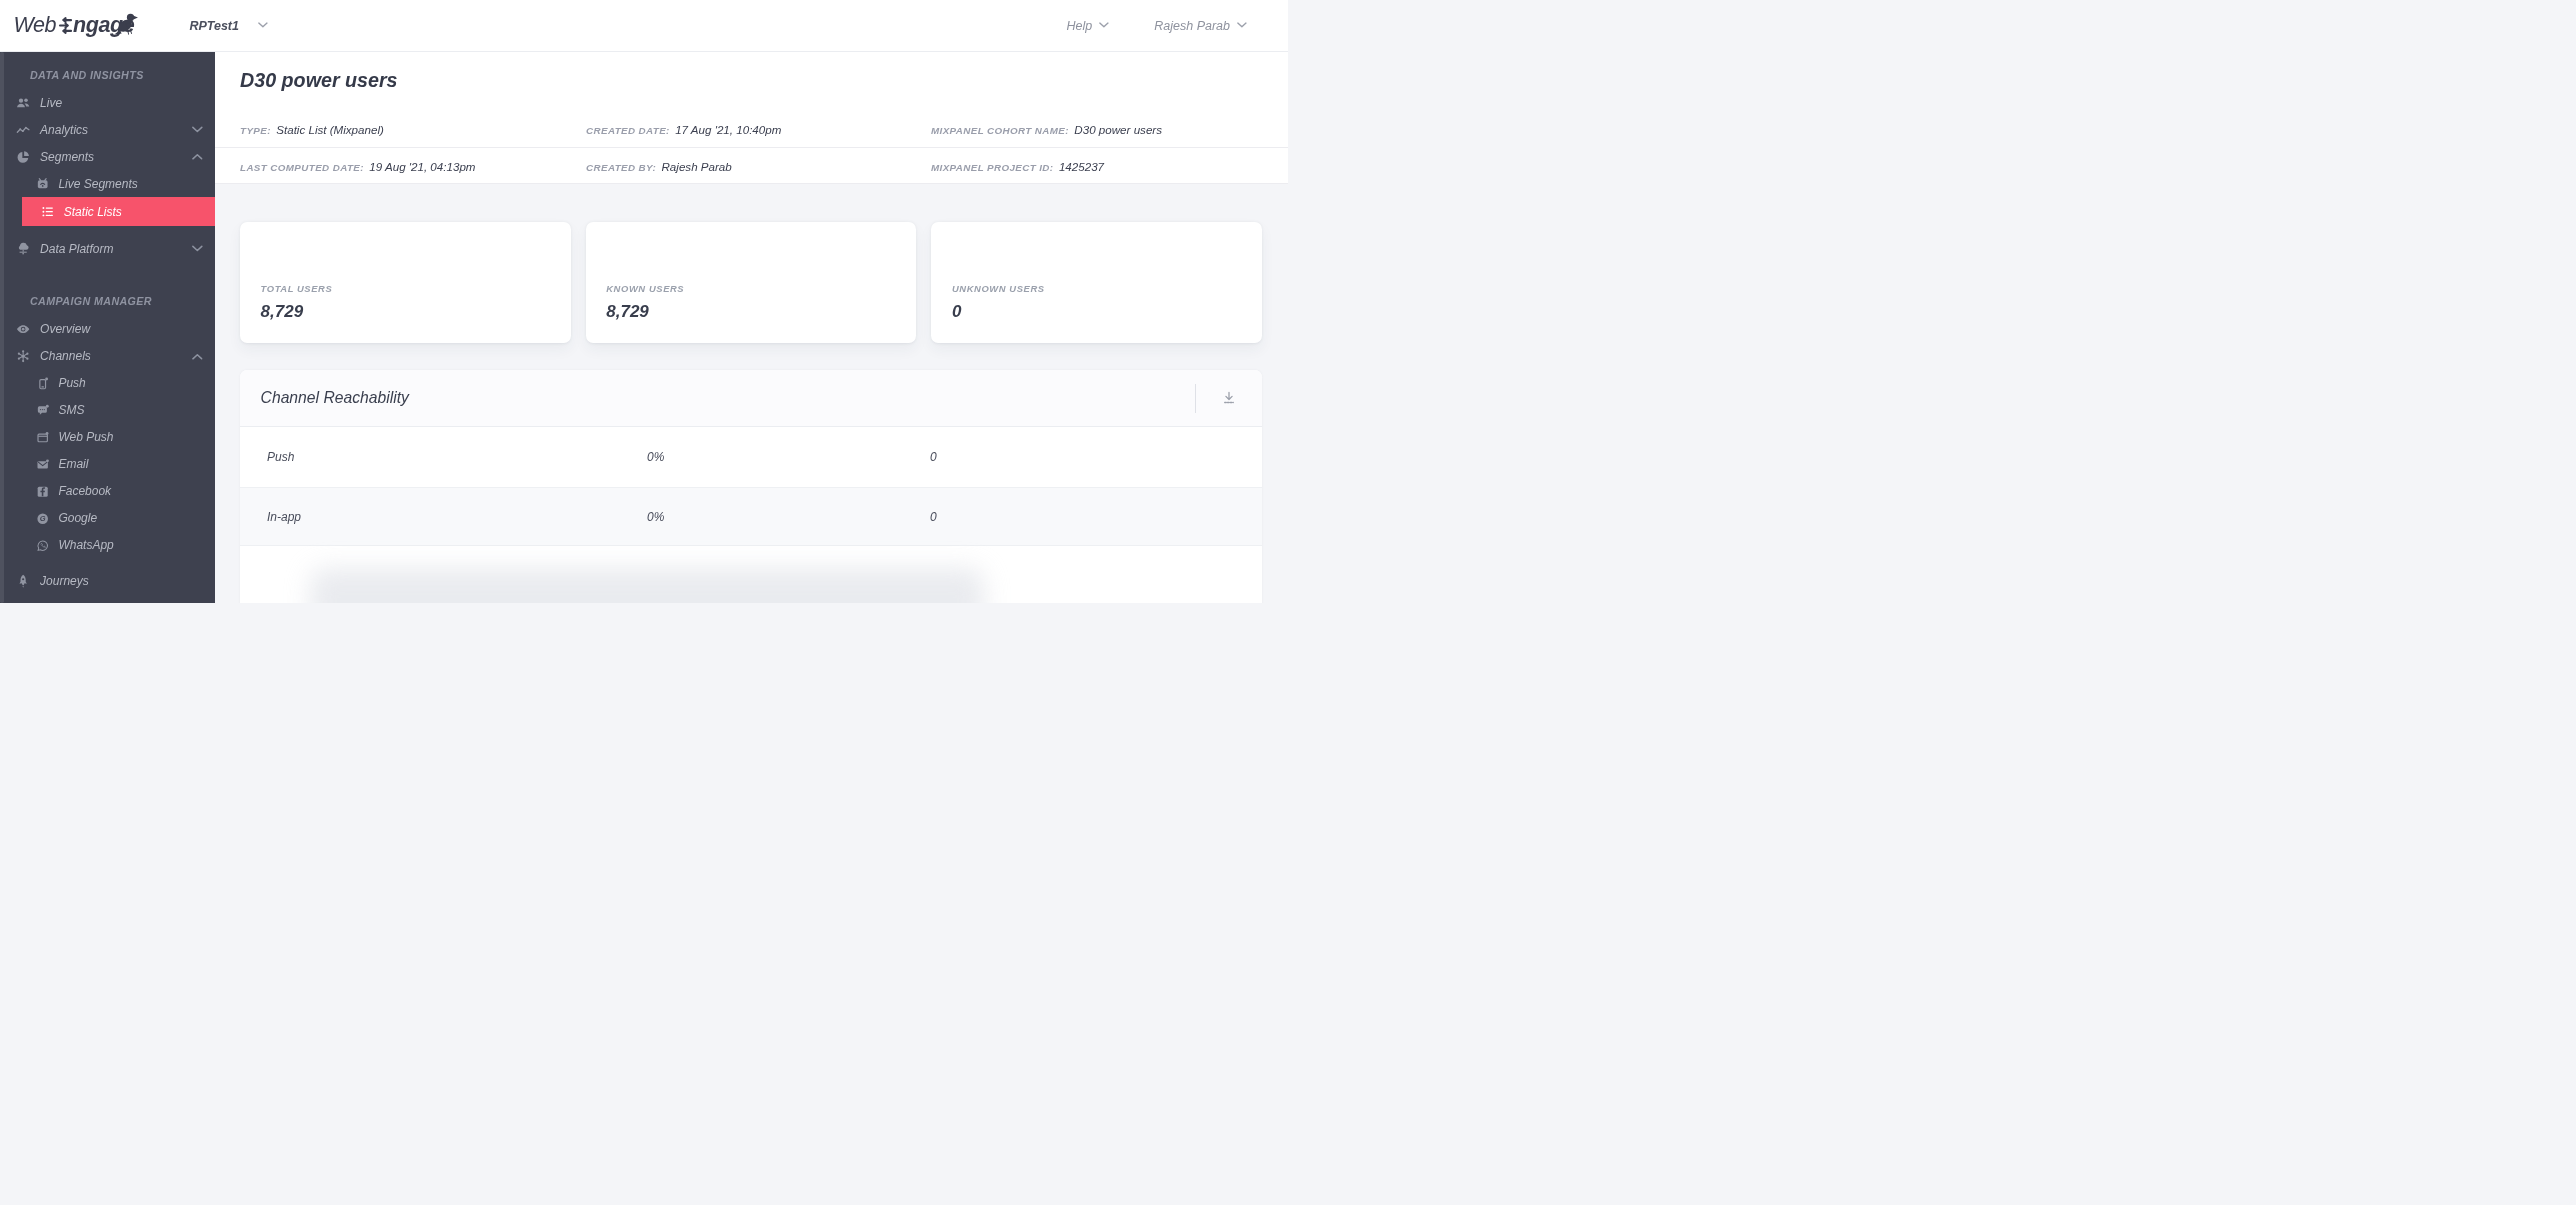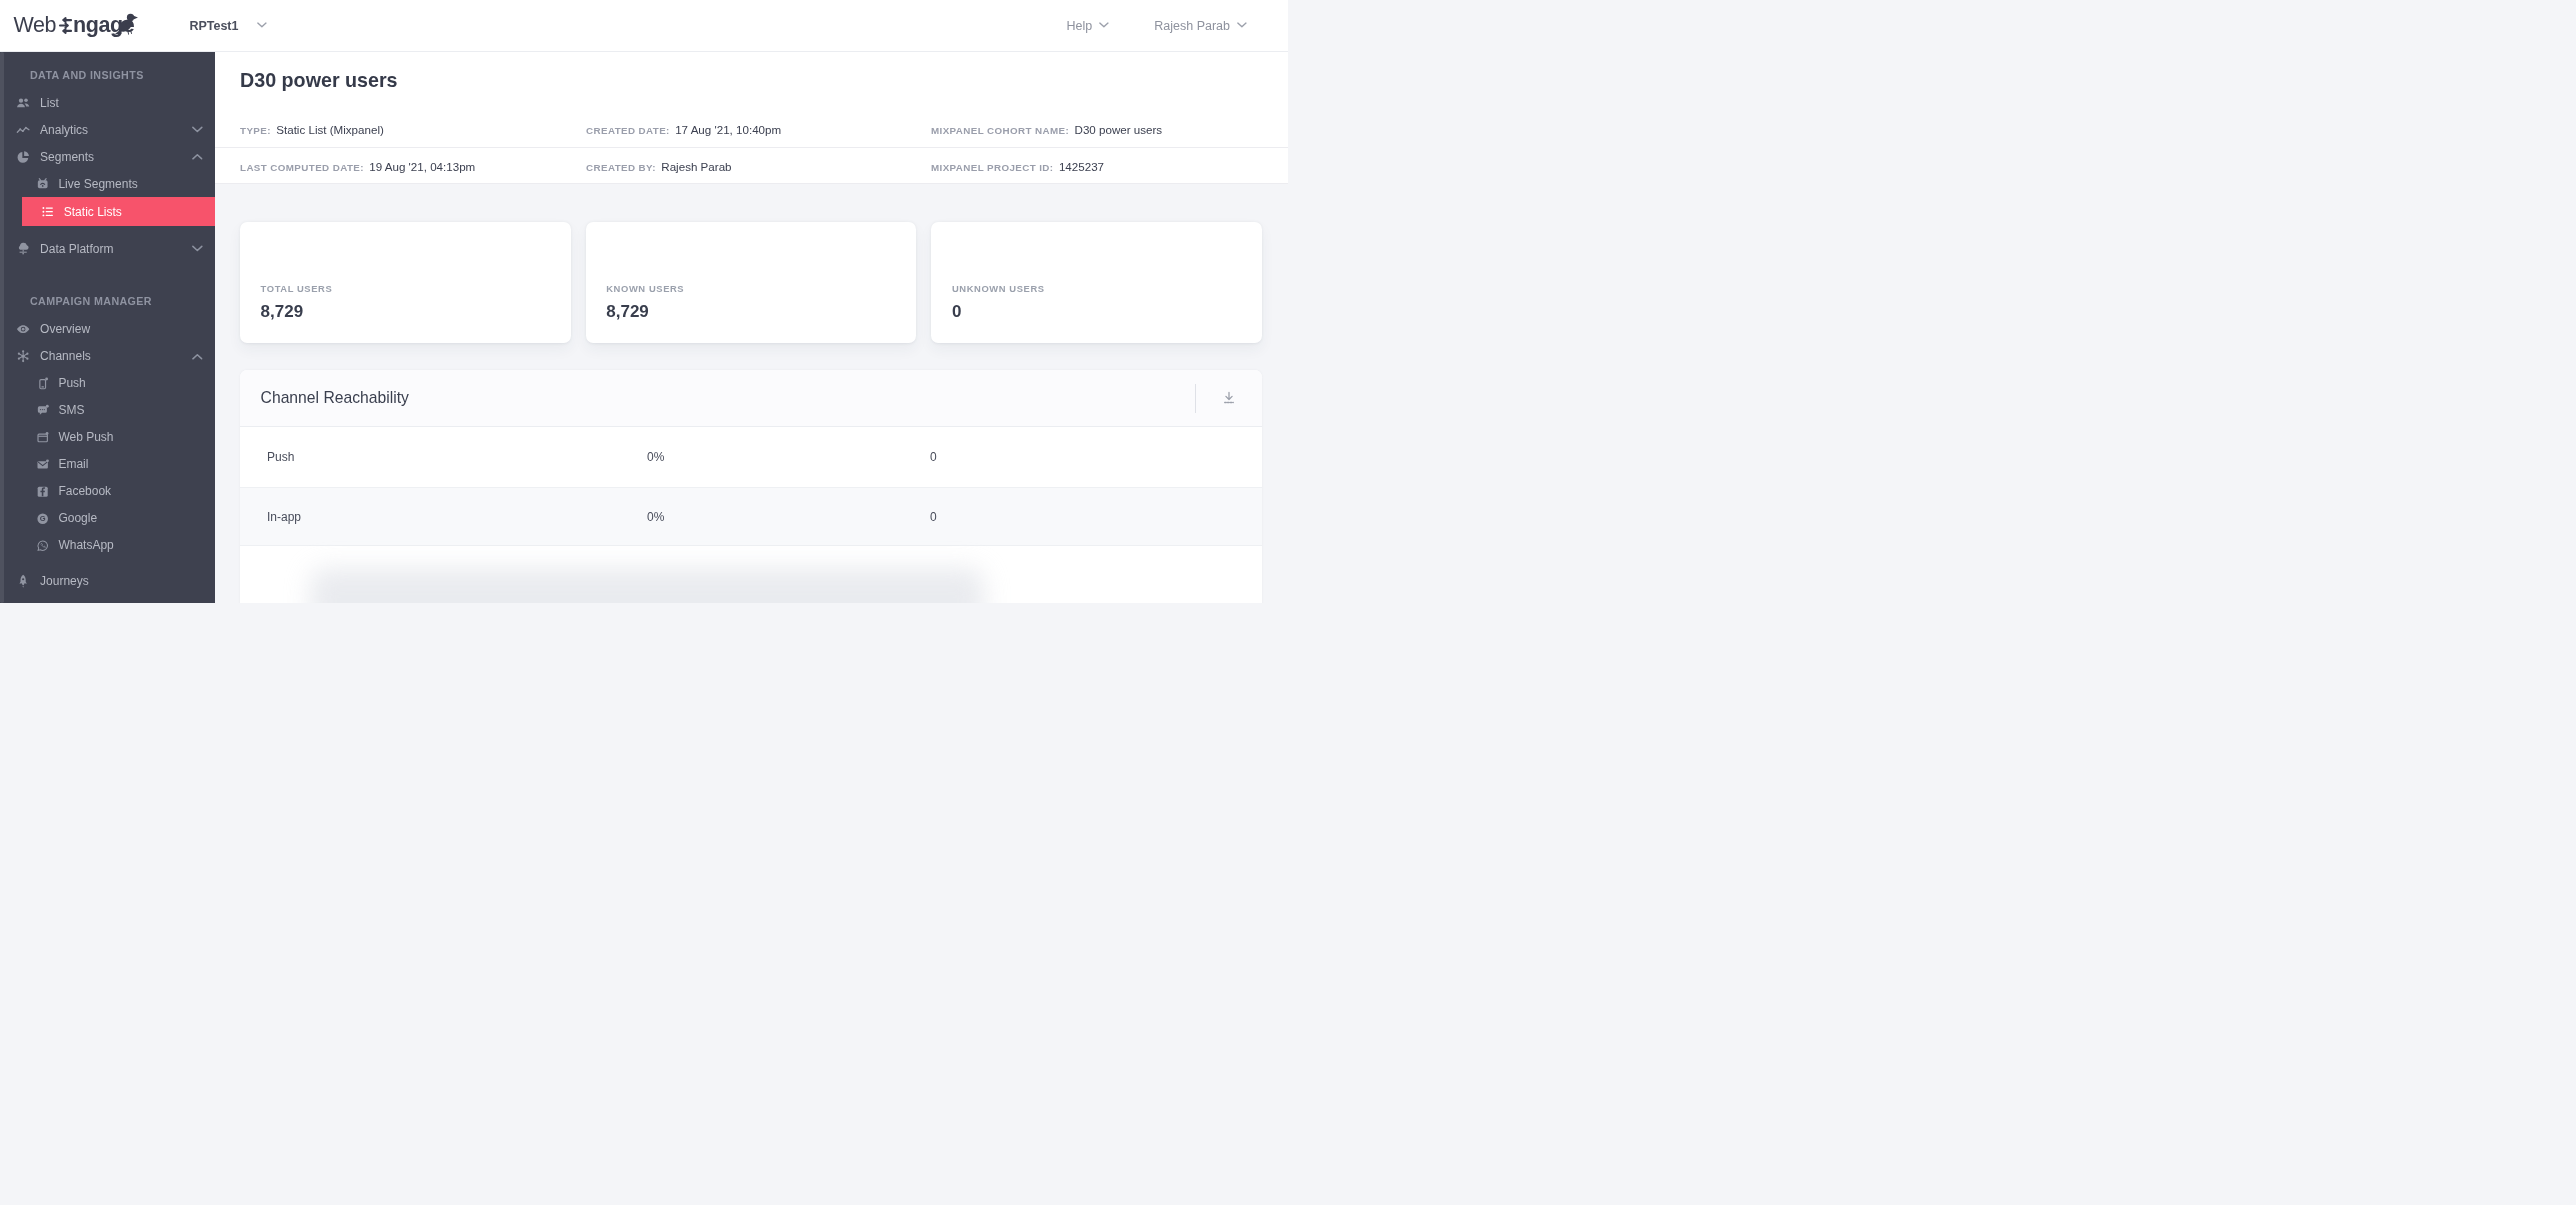--- a/index.html
+++ b/index.html
@@ -1,18 +1,18 @@
 <!DOCTYPE html>
 <html style="font-size:14.3px"><head>
 <meta charset="utf-8">
 <style>
   * { margin:0; padding:0; box-sizing:border-box; }
   html,body { width:1288px; height:603px; }
   body { font-family:"Liberation Sans", sans-serif; background:#f4f5f8; }
-  .app { position:relative; width:1288px; height:603px; overflow:hidden; background:#0c4a6e; }
+  .app { position:relative; width:1288px; height:603px; overflow:hidden; background:#0c4a6e;font-style:italic; }
 
   
   .topbar { position:absolute; top:0; left:0; right:0; height:52px; background:#fff;
             border-bottom:0.9px solid #ebedf1; display:flex; align-items:center; z-index:40; }
   .logo { display:flex; align-items:flex-end; margin-left:13.4px; width:176px; position:relative; }
   .logo-text { font-size:21.5px; color:#3b3e4d; letter-spacing:-0.4px; display:flex; align-items:center; }
   .logo-web { font-weight:400; }
   .logo-ngage { font-weight:700; }
   .logo-e { display:inline-block; margin:0 0.9px 0 1.8px; }
   .logo-bird { position:absolute; left:100px; top:-1.8px; }
@@ -151,21 +151,21 @@
 
       <div class="side-item">
         <span class="ic">
             <svg width="14.3" height="14.3" viewBox="0 0 16 16" fill="currentColor">
               <circle cx="5.6" cy="5.2" r="2.4"></circle>
               <path d="M1.2 12.6c.3-2.3 2.1-3.9 4.4-3.9s4.1 1.6 4.4 3.9z"></path>
               <circle cx="11.2" cy="4.8" r="2"></circle>
               <path d="M11 8.3c2 .1 3.5 1.6 3.8 3.5h-3.4c-.2-1.4-.9-2.5-1.9-3.2.4-.2 1-.3 1.5-.3z"></path>
             </svg>
           </span>
-        <span>List</span>
+        <span>Live</span>
       </div>
 
       <div class="side-item">
         <span class="ic">
             <svg width="14.3" height="14.3" viewBox="0 0 16 16" fill="none" stroke="currentColor" stroke-width="1.5" stroke-linecap="round" stroke-linejoin="round">
               <path d="M1.5 10.3l3.2-3.3 2.9 2.2 3.4-4 3.5 2.3"></path>
               <circle cx="4.7" cy="7" r="1" fill="currentColor" stroke="none"></circle>
               <circle cx="7.6" cy="9.2" r="1" fill="currentColor" stroke="none"></circle>
               <circle cx="11" cy="5.2" r="1" fill="currentColor" stroke="none"></circle>
             </svg>

